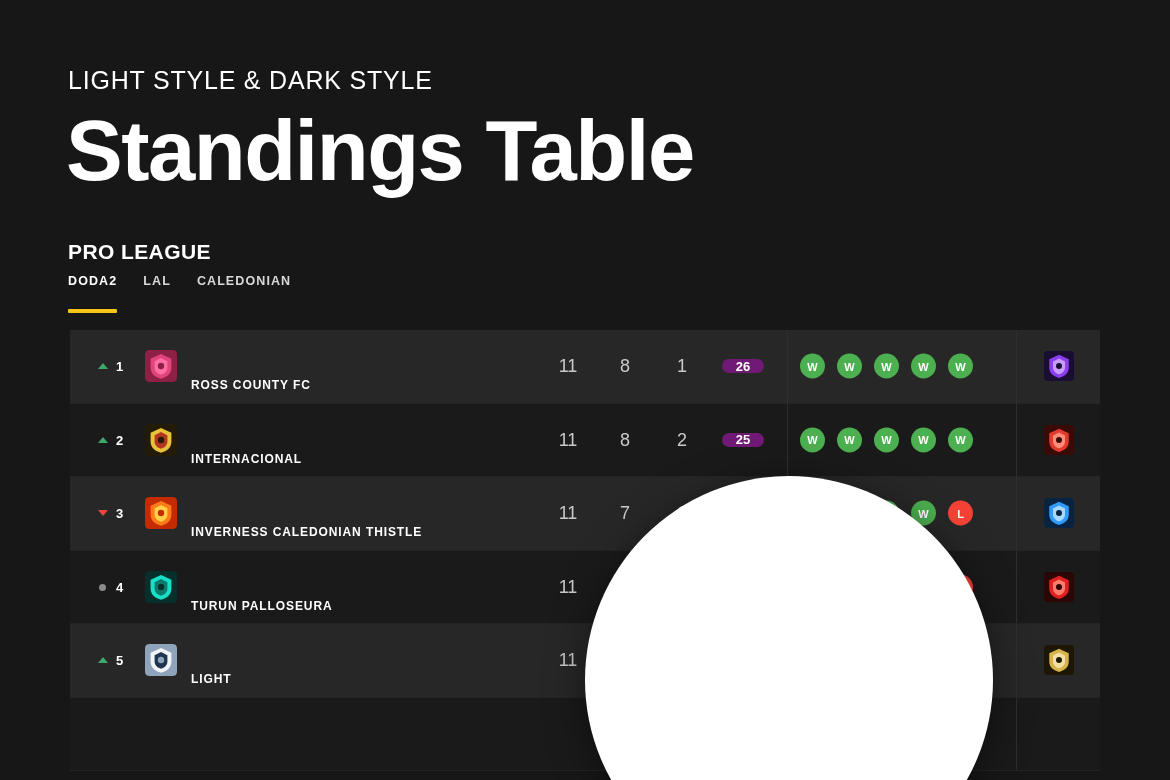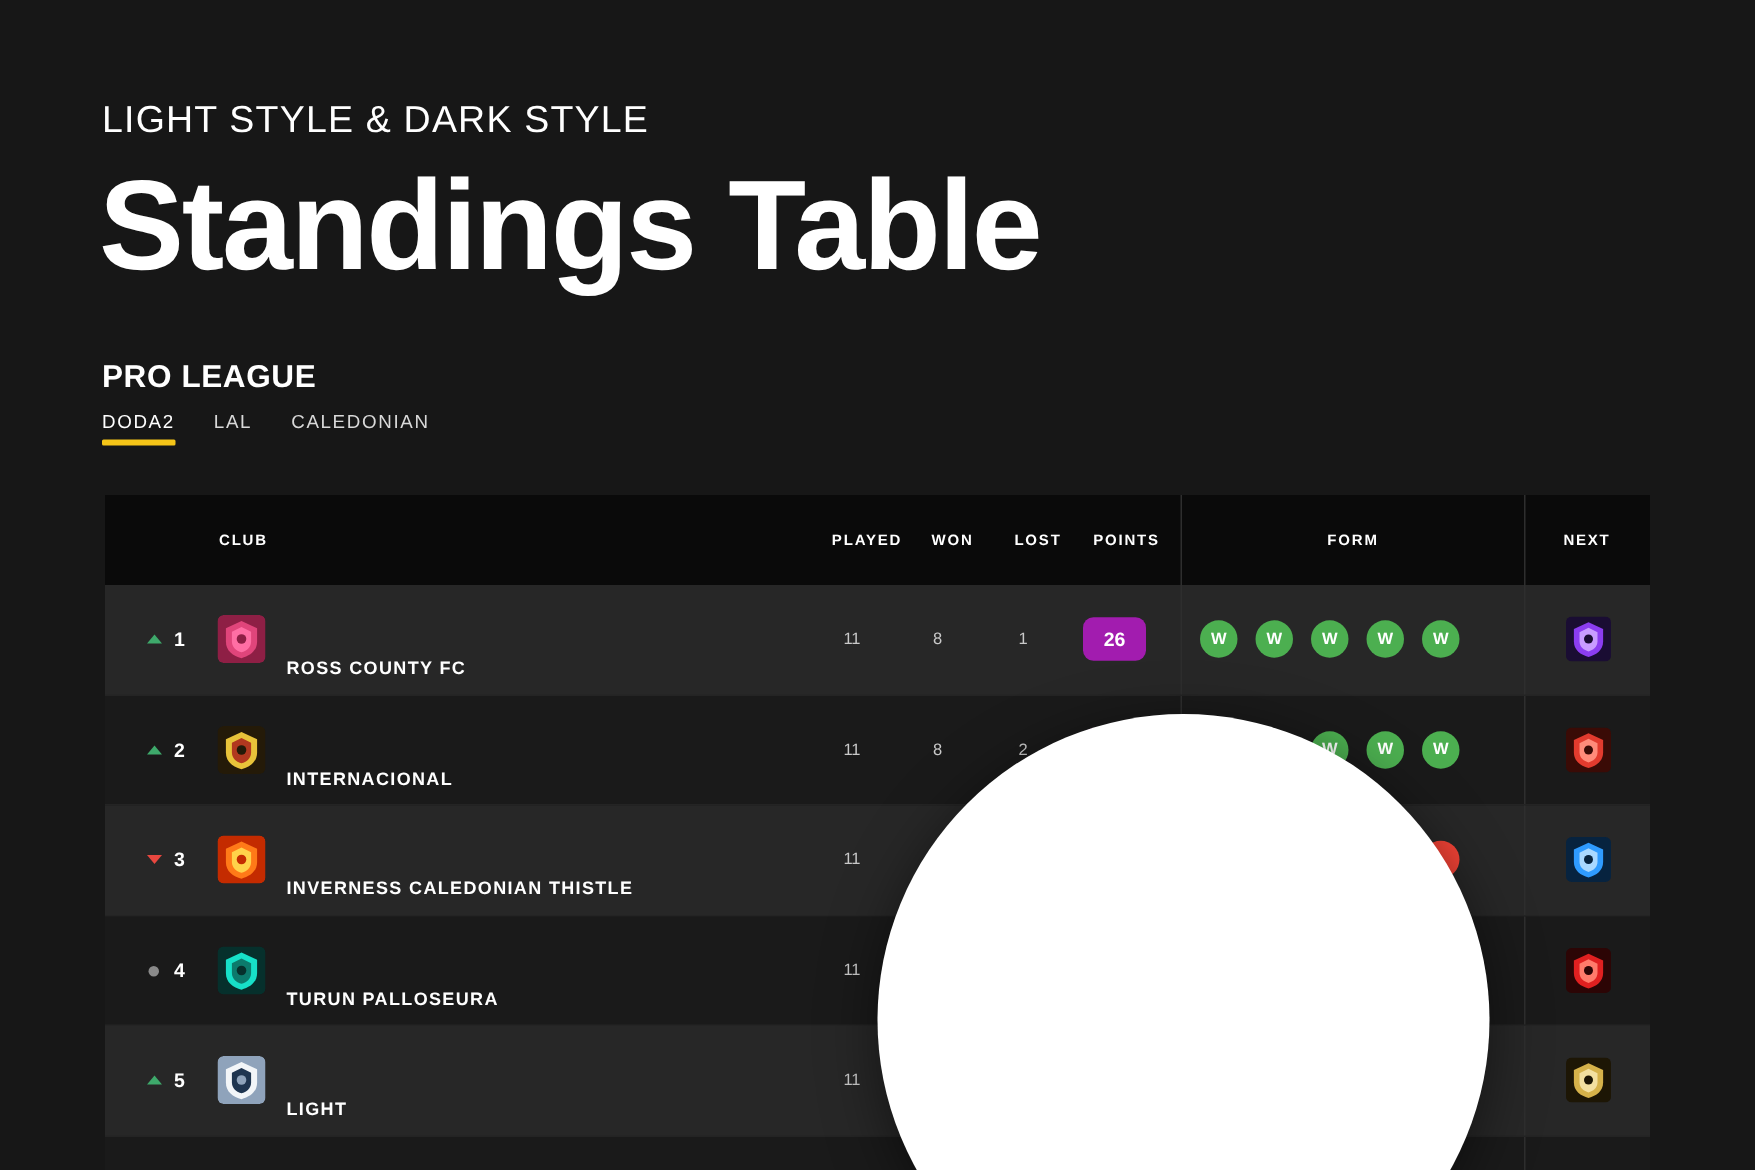--- a/index.html
+++ b/index.html
@@ -26,22 +26,22 @@
   
   #league-name {
     position:absolute; left:68px; top:240px;
     font-size:21px; font-weight:700; letter-spacing:0.4px; color:#fff;text-align:center;
   }
   #tabs {
     position:absolute; left:68px; top:274px;
     display:flex; gap:26px; align-items:flex-start;
   }
   .tab {
-    font-size:12.5px; font-weight:400; letter-spacing:1.1px;
-    color:#d9d9d9; padding-bottom:9px; position:relative; cursor:pointer;
+    font-size:12.5px; font-weight:700; letter-spacing:1.1px;
+    color:#d9d9d9; padding-bottom:25px; position:relative; cursor:pointer;
   }
   .tab.active { color:#ffffff; }
   .tab.active::after {
     content:""; position:absolute; left:0; right:0; bottom:0;
     height:4px; background:#f5c518; border-radius:1px;
   }
 
   
   #table-wrap {
     position:absolute; left:70px; top:330px; width:1030px;
@@ -97,29 +97,29 @@
     display:flex; align-items:center; justify-content:center;
   }
   .club-name {
     position:absolute; left:121px; top:50%; transform:translateY(-50%);
     font-size:12px; font-weight:700; letter-spacing:0.9px; color:#ffffff;
     white-space:nowrap;
     margin-top:19px;
   }
   .stat {
     position:absolute; top:50%; transform:translateY(-50%);
-    font-size:11px; color:#c9c9c9; text-align:center; width:60px;
+    font-size:18px; color:#c9c9c9; text-align:center; width:60px;
   }
   .stat.played { left:468px; }
   .stat.won    { left:525px; }
   .stat.lost   { left:582px; }
 
   .points-pill {
     position:absolute; left:652px; top:50%; transform:translateY(-50%);
-    width:42px; height:29px; border-radius:7px; background:#a21caf;
+    width:42px; height:14px; border-radius:7px; background:#701a75;
     display:flex; align-items:center; justify-content:center;
     font-size:13px; font-weight:700; color:#ffffff;
   }
   .form-wrap {
     position:absolute; left:730px; top:50%; transform:translateY(-50%);
     display:flex; gap:12px;
   }
   .badge {
     width:25px; height:25px; border-radius:50%;
     display:flex; align-items:center; justify-content:center;
@@ -148,31 +148,20 @@
 <div id="page-title">Standings Table</div>
 
 <div id="league-name">PRO LEAGUE</div>
 <div id="tabs">
     <div class="tab active"><span>DODA2</span></div>
     <div class="tab"><span>LAL</span></div>
     <div class="tab"><span>CALEDONIAN</span></div>
   </div>
 
 <div id="table-wrap">
-  <div class="thead">
-    <div class="th th-club">CLUB</div>
-    <div class="th th-played">PLAYED</div>
-    <div class="th th-won">WON</div>
-    <div class="th th-lost">LOST</div>
-    <div class="th th-points">POINTS</div>
-    <div class="th th-form">FORM</div>
-    <div class="th th-next">NEXT</div>
-    <div class="vsep s1"></div>
-    <div class="vsep s2"></div>
-  </div>
   <div id="rows-host">
       <div class="row odd">
         <div class="rank-move">
           <div class="tri-up"></div>
         </div>
         <div class="rank-num">1</div>
         <div class="club-logo">
           <svg width="32" height="32" viewBox="0 0 40 40">
             <rect width="40" height="40" rx="5" fill="#8e1f45"></rect>
             <path d="M20 5 L33 11 V22 C33 30 27 34 20 36 C13 34 7 30 7 22 V11 Z" fill="#e0457b"></path>

